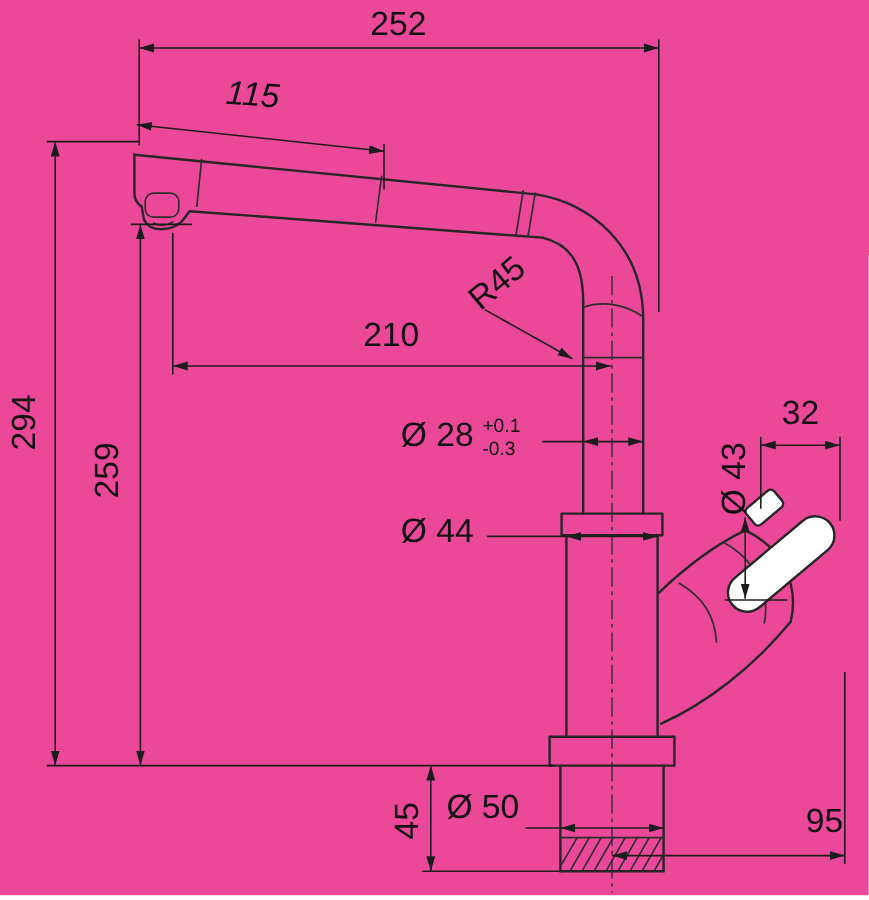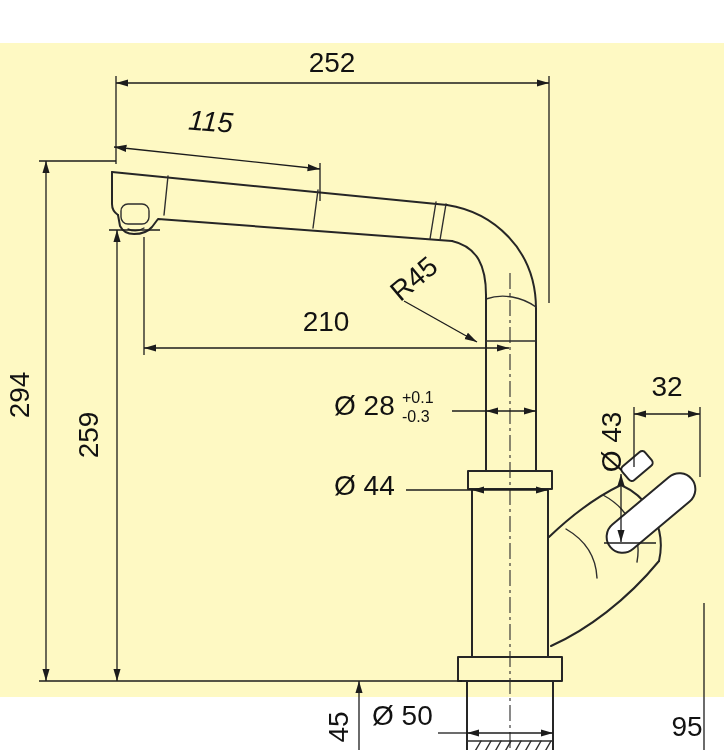--- a/index.html
+++ b/index.html
@@ -1,17 +1,17 @@
 <!DOCTYPE html>
 <html><head>
 <meta charset="utf-8">
 <style>
   html,body{margin:0;padding:0;background:#ffffff;}
   body{width:724px;height:750px;overflow:hidden;font-family:"Liberation Sans",sans-serif;}
-  #drawing-wrap{width:724px;height:654px;background:#fef9c3;margin-top:43px;}
+  #drawing-wrap{width:724px;height:746px;background:#ec4899;}
   svg{display:block;}
   .outline{stroke:#262626;stroke-width:2;fill:none;stroke-linecap:round;stroke-linejoin:round;}
   .thin{stroke:#2e2e2e;stroke-width:1.4;fill:none;stroke-linecap:round;}
   .dim{stroke:#1c1c1c;stroke-width:1.3;fill:none;}
   .ctr{stroke:#2a2a2a;stroke-width:1.1;fill:none;stroke-dasharray:16 4 3 4;}
   .lbl{fill:#121212;font-size:28px;font-family:"Liberation Sans",sans-serif;}
   .lbl-small{fill:#121212;font-size:16px;font-family:"Liberation Sans",sans-serif;}
   .mask{fill:#ffffff;stroke:#262626;stroke-width:2;}
 </style>
 </head>

